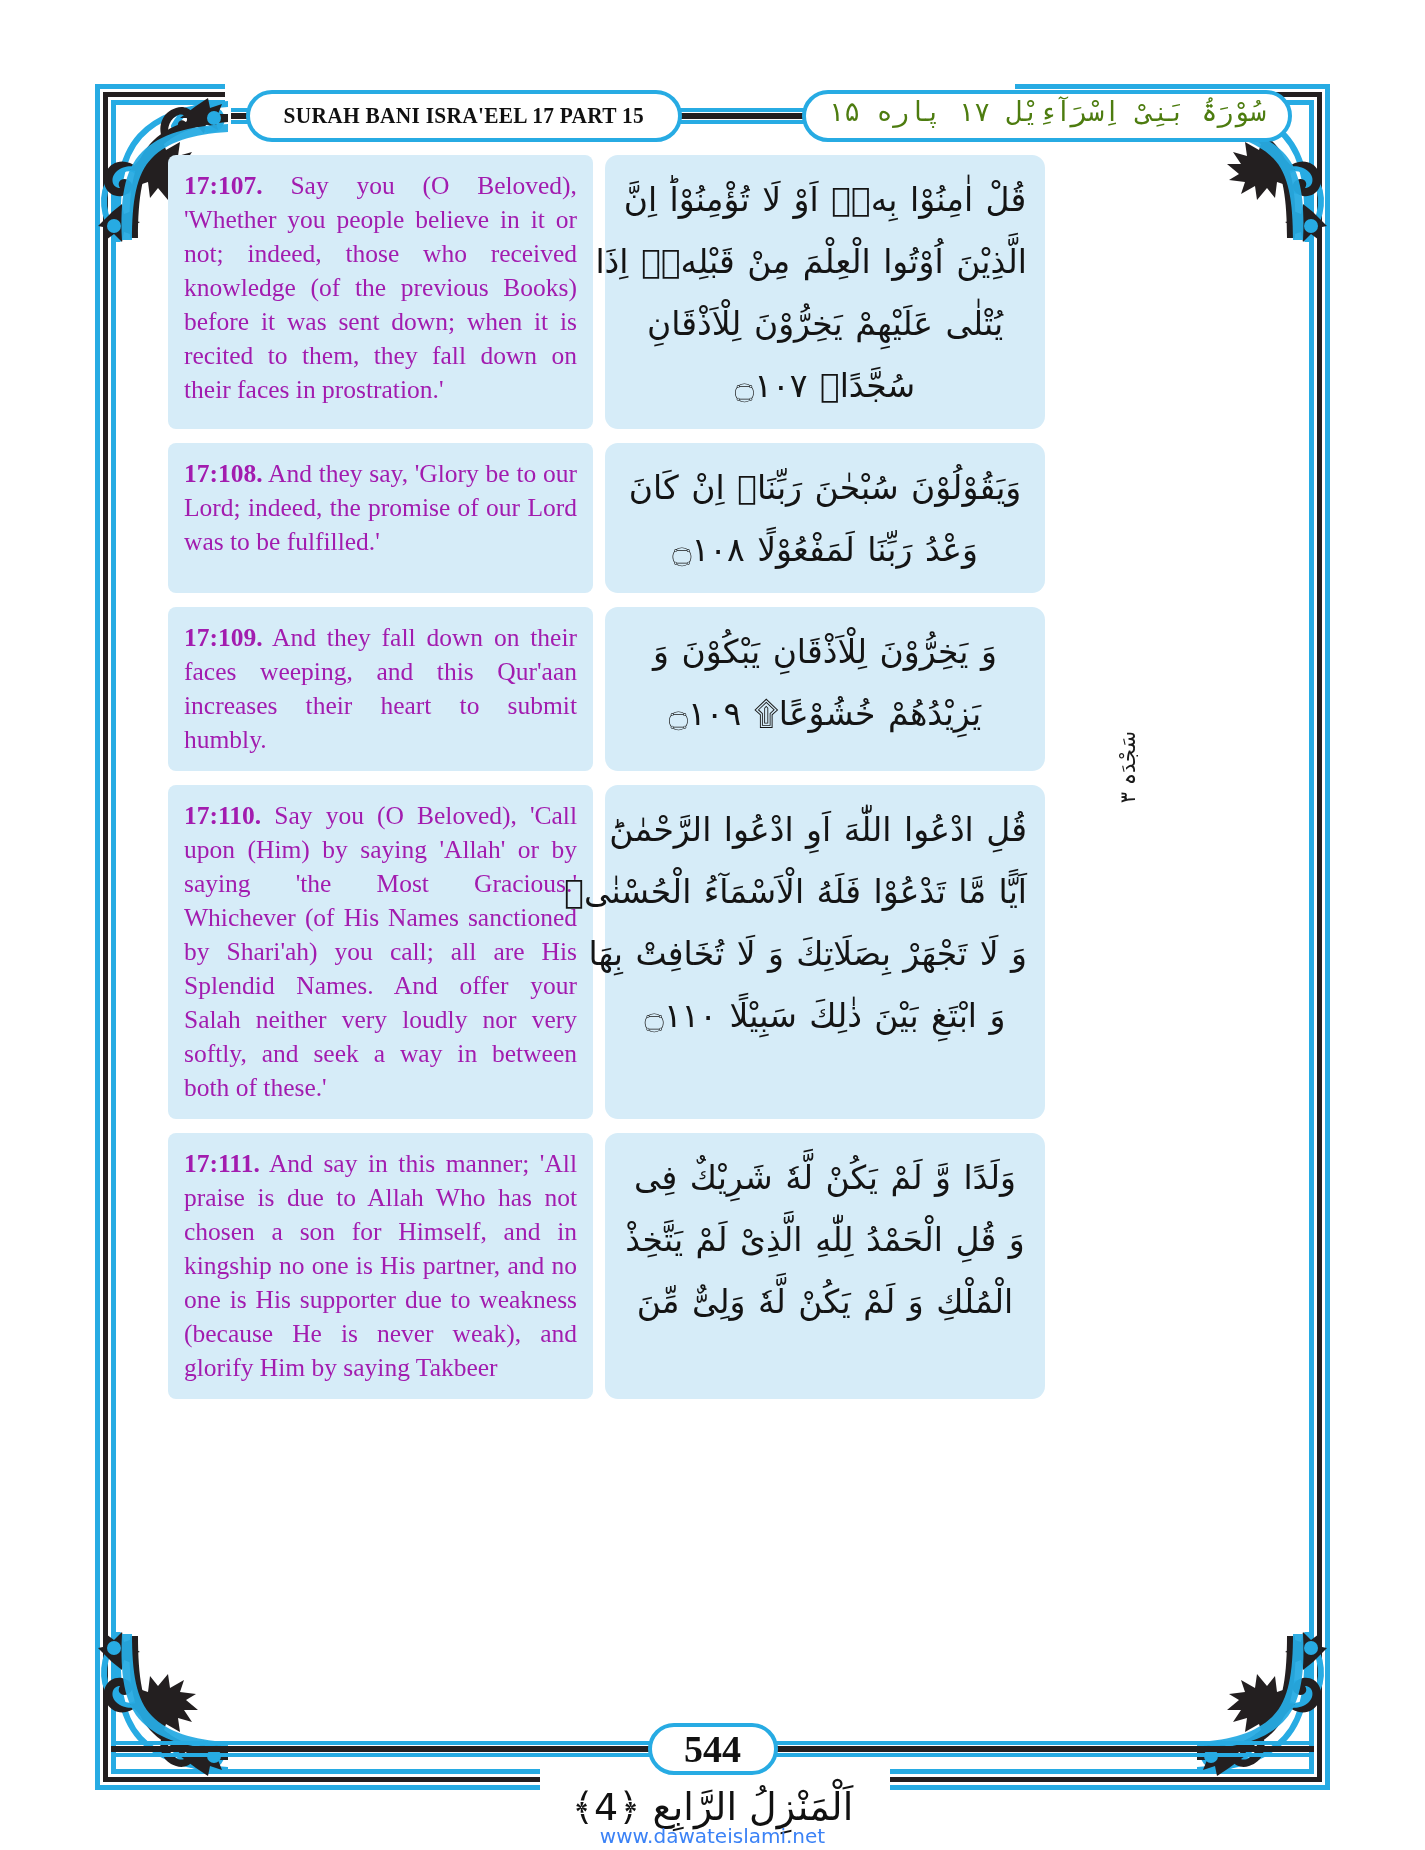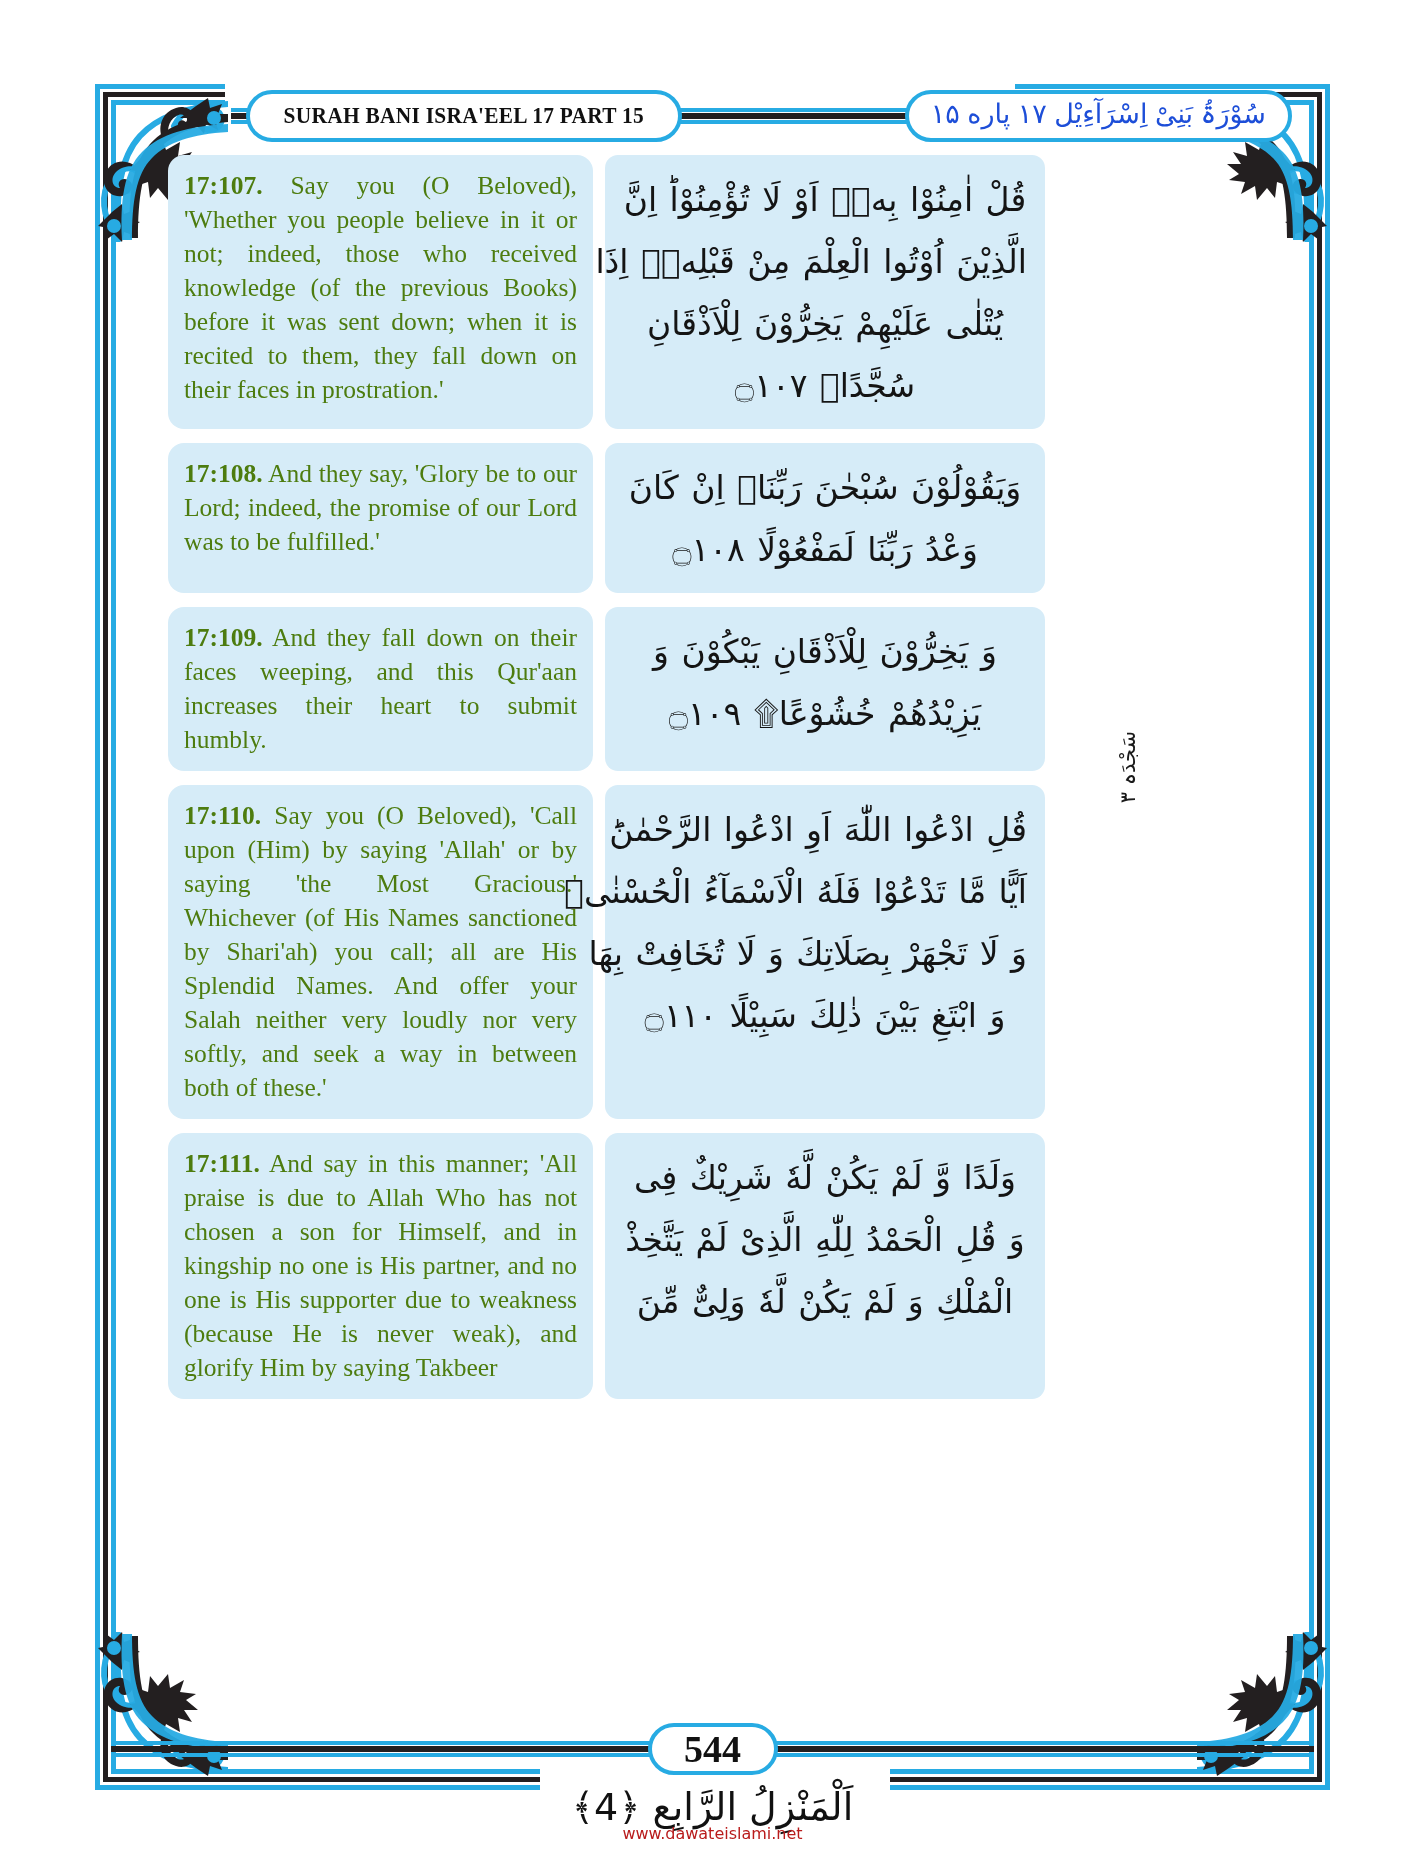--- a/index.html
+++ b/index.html
@@ -109,23 +109,23 @@
     transform: scaleX(0.93);
   }
   #para-pill {
     right: 22px;
     top: 0px;
     height: 52px;
     min-width: 300px;
     padding: 0 22px;
   }
   #para-pill .pill-text {
-    font-family: Liberation Sans, sans-serif;
+    font-family: Liberation Mono, monospace;
     font-size: 27px;
-    color: #1d4ed8;
+    color: #4d7c0f;
     direction: rtl;
     line-height: 1;
     padding-bottom: 4px;
   }
 
   
   #content {
     position: absolute;
     left: 168px;
     top: 143px;
@@ -144,21 +144,22 @@
   }
   .panel-en {
     width: 425px;
     flex: 0 0 425px;
     padding: 14px 16px 14px 16px;
     text-align: justify;
     text-justify: inter-word;
     font-family: "Liberation Serif", "DejaVu Serif", serif;
     font-size: 25.5px;
     line-height: 34px;
-    color: #4d7c0f;
+    color: #a21caf;
+    border-radius: 8px;
   }
   .panel-en .vnum {
     font-weight: bold;
   }
   .panel-ar {
     width: 440px;
     flex: 0 0 440px;
     padding: 14px 18px 12px 18px;
     direction: rtl;
     text-align: center;
@@ -238,22 +239,22 @@
     color: #111111;
     direction: rtl;
   }
   #site-url {
     position: absolute;
     left: 0;
     top: 1812px;
     width: 1425px;
     text-align: center;
     font-family: "DejaVu Sans", sans-serif;
-    font-size: 16px;
-    color: #b91c1c;
+    font-size: 20px;
+    color: #3b82f6;
   }
 </style>
 </head>
 <body>
 
 <div id="page">
 
   <div class="frame frame-outer"></div>
   <div class="frame frame-mid"></div>
   <div class="frame frame-inner"></div>

